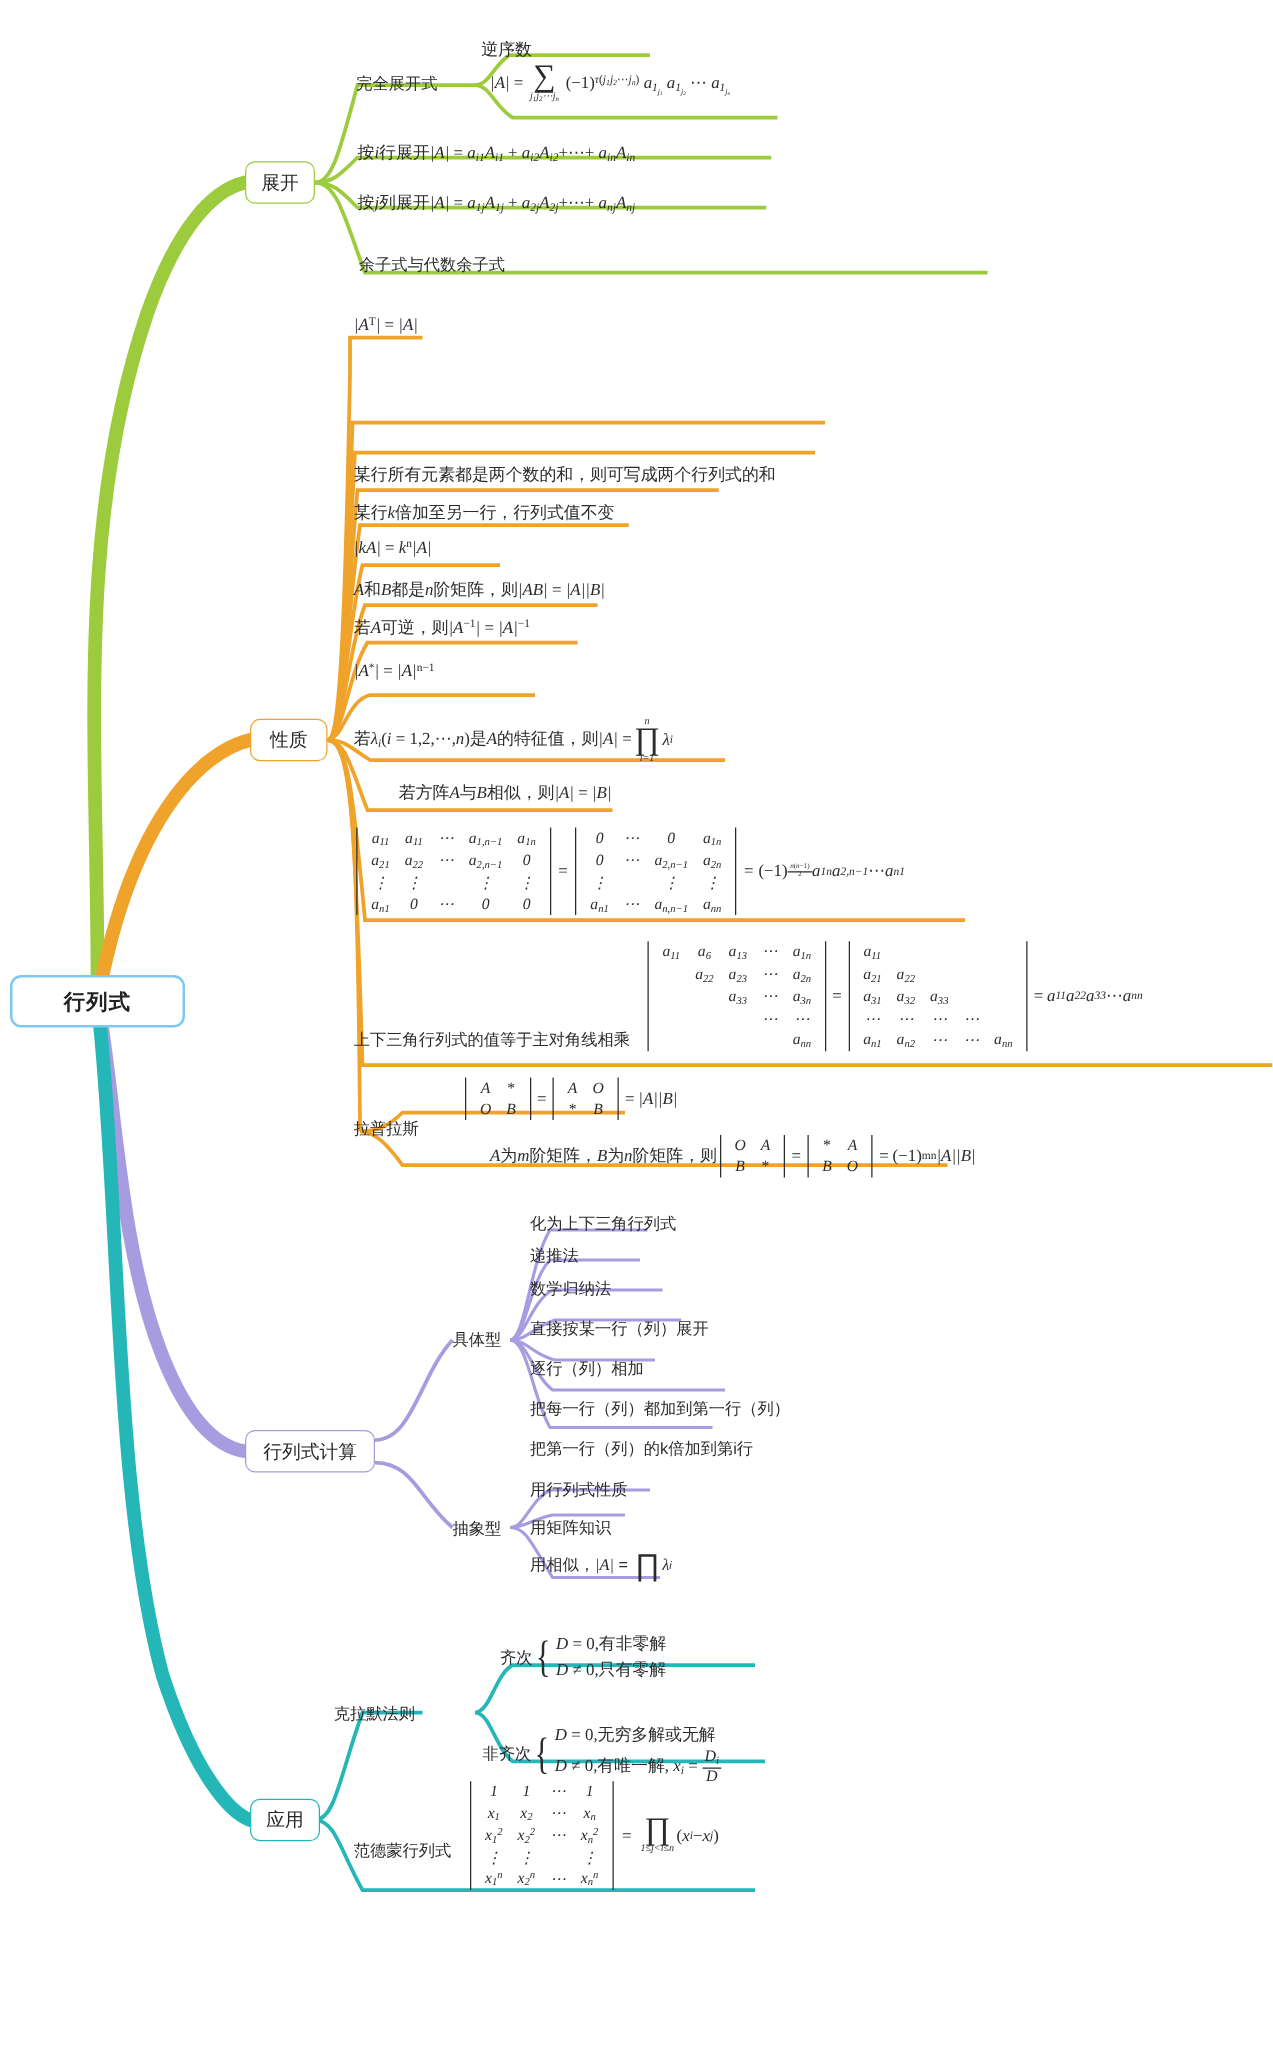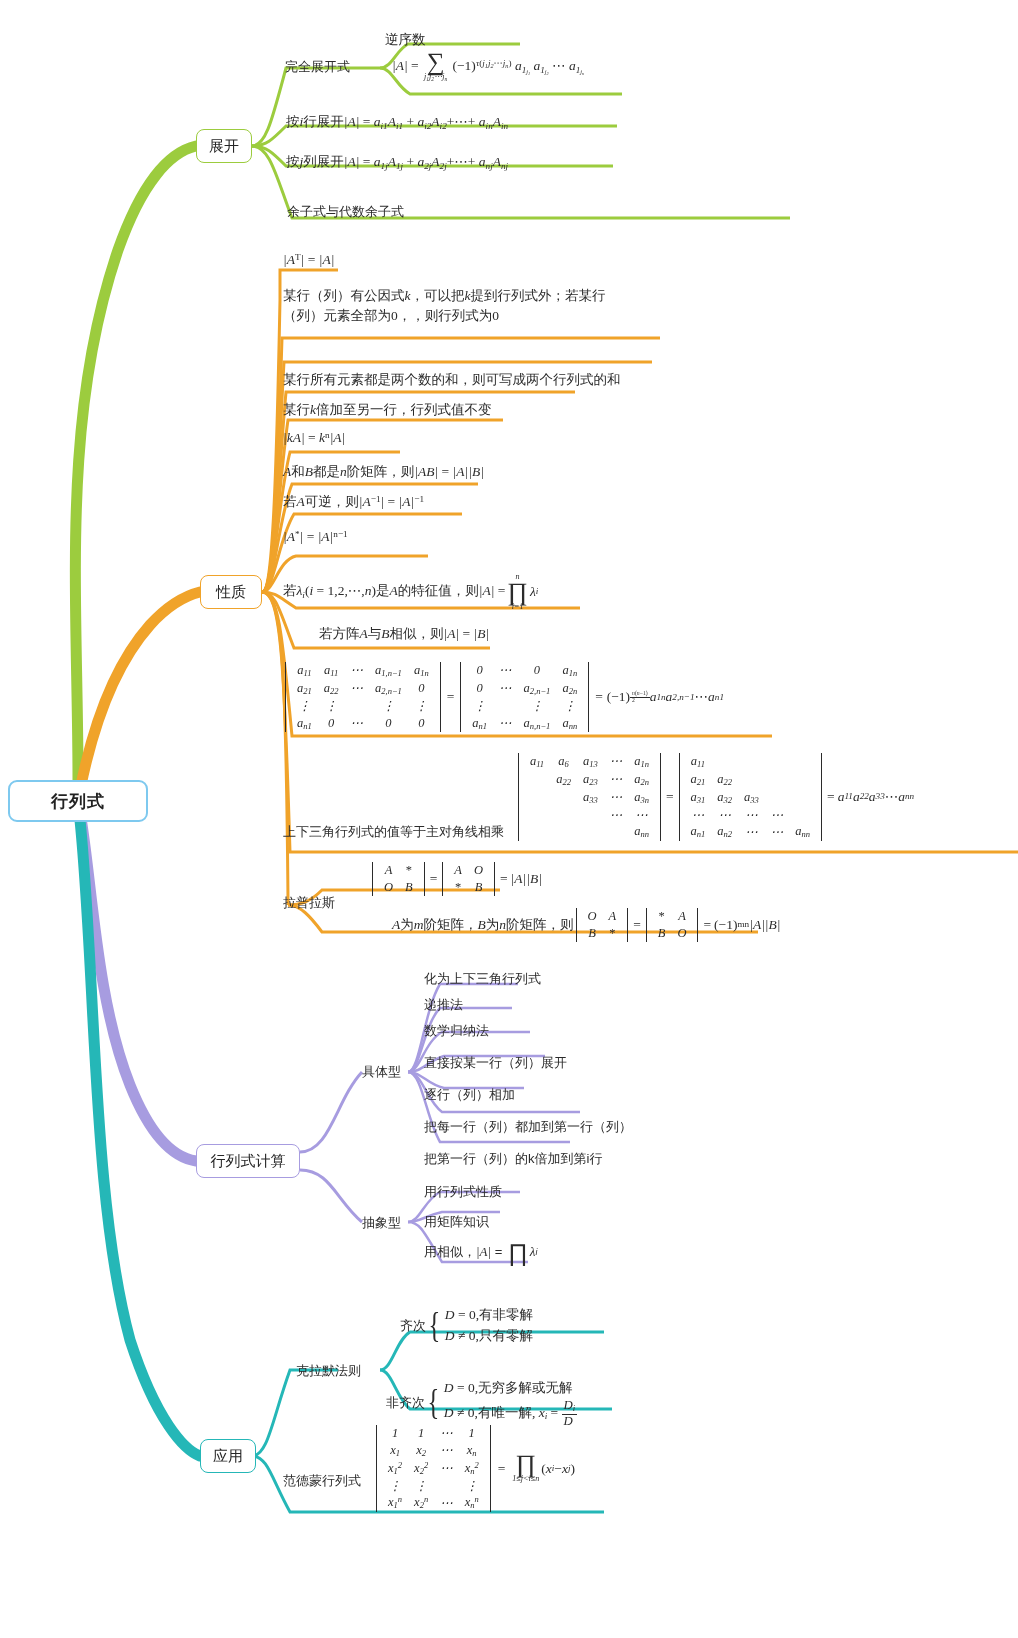--- a/index.html
+++ b/index.html
@@ -45,21 +45,21 @@
   .mid-label{
     position:absolute;font-family:"Liberation Sans","DejaVu Sans",sans-serif;
     font-size:13px;color:#2b2b2b;white-space:nowrap;
   }
 
   
   .m{font-family:"Liberation Serif","DejaVu Serif",serif;font-style:italic;}
   .up{font-style:normal;}
   sub{font-size:.68em;font-style:italic;vertical-align:-.28em;}
   sup{font-size:.68em;vertical-align:.45em;}
-  .frac{display:inline-block;vertical-align:middle;font-size:.82em;line-height:1.05;}
+  .frac{display:inline-block;vertical-align:middle;text-align:center;font-size:.82em;line-height:1.05;}
   .frac > span{display:block;padding:0 2px;}
   .frac .den{border-top:1px solid #2b2b2b;}
 
   
   .bigop{display:inline-block;text-align:center;vertical-align:middle;line-height:1;margin:0 2px;}
   .bigop .sym{display:block;font-size:1.85em;font-style:normal;line-height:.8;}
   .bigop .lim{display:block;font-size:.6em;font-style:italic;margin-top:1px;}
   .bigop .lim.top{font-size:.6em;margin-bottom:1px;}
 
   
@@ -182,23 +182,20 @@
 
 
   <div class="node lvl1 orange" style="left:200px;top:575px;width:62px;">
     <span>性质</span>
   </div>
 
   <div class="leaf" style="left:283px;top:250px;">
     <span class="m">|A</span><sup>T</sup><span class="m">|</span> <span class="up">=</span> <span class="m">|A|</span>
   </div>
 
-  <div class="leaf wrap" style="left:283px;top:286px;width:360px;">
-    某行（列）有公因式<span class="m">k</span>，可以把<span class="m">k</span>提到行列式外；若某行（列）元素全部为0，，则行列式为0
-  </div>
 
 
   <div class="leaf" style="left:283px;top:370px;">
     某行所有元素都是两个数的和，则可写成两个行列式的和
   </div>
 
   <div class="leaf" style="left:283px;top:400px;">
     某行<span class="m">k</span>倍加至另一行，行列式值不变
   </div>
 
@@ -500,21 +497,21 @@
       <span class="bigop">
           <span class="sym">∏</span>
         </span><span class="m">λ</span><sub>i</sub>
     </span>
   </div>
 
   <div class="node lvl1 teal" style="left:200px;top:1439px;width:56px;">
     <span>应用</span>
   </div>
 
-  <div class="mid-label" style="left:296px;top:1362px;">克拉默法则</div>
+  <div class="mid-label" style="left:267px;top:1362px;">克拉默法则</div>
 
   <div class="leaf" style="left:400px;top:1305px;">
     <span class="brace">
       <span class="label-cn">齐次</span>
       <span class="bb">{</span>
       <span class="rows">
         <div><span class="m">D</span> <span class="up">= 0,</span>有非零解</div>
         <div><span class="m">D</span> <span class="up">≠ 0,</span>只有零解</div>
       </span>
     </span>

